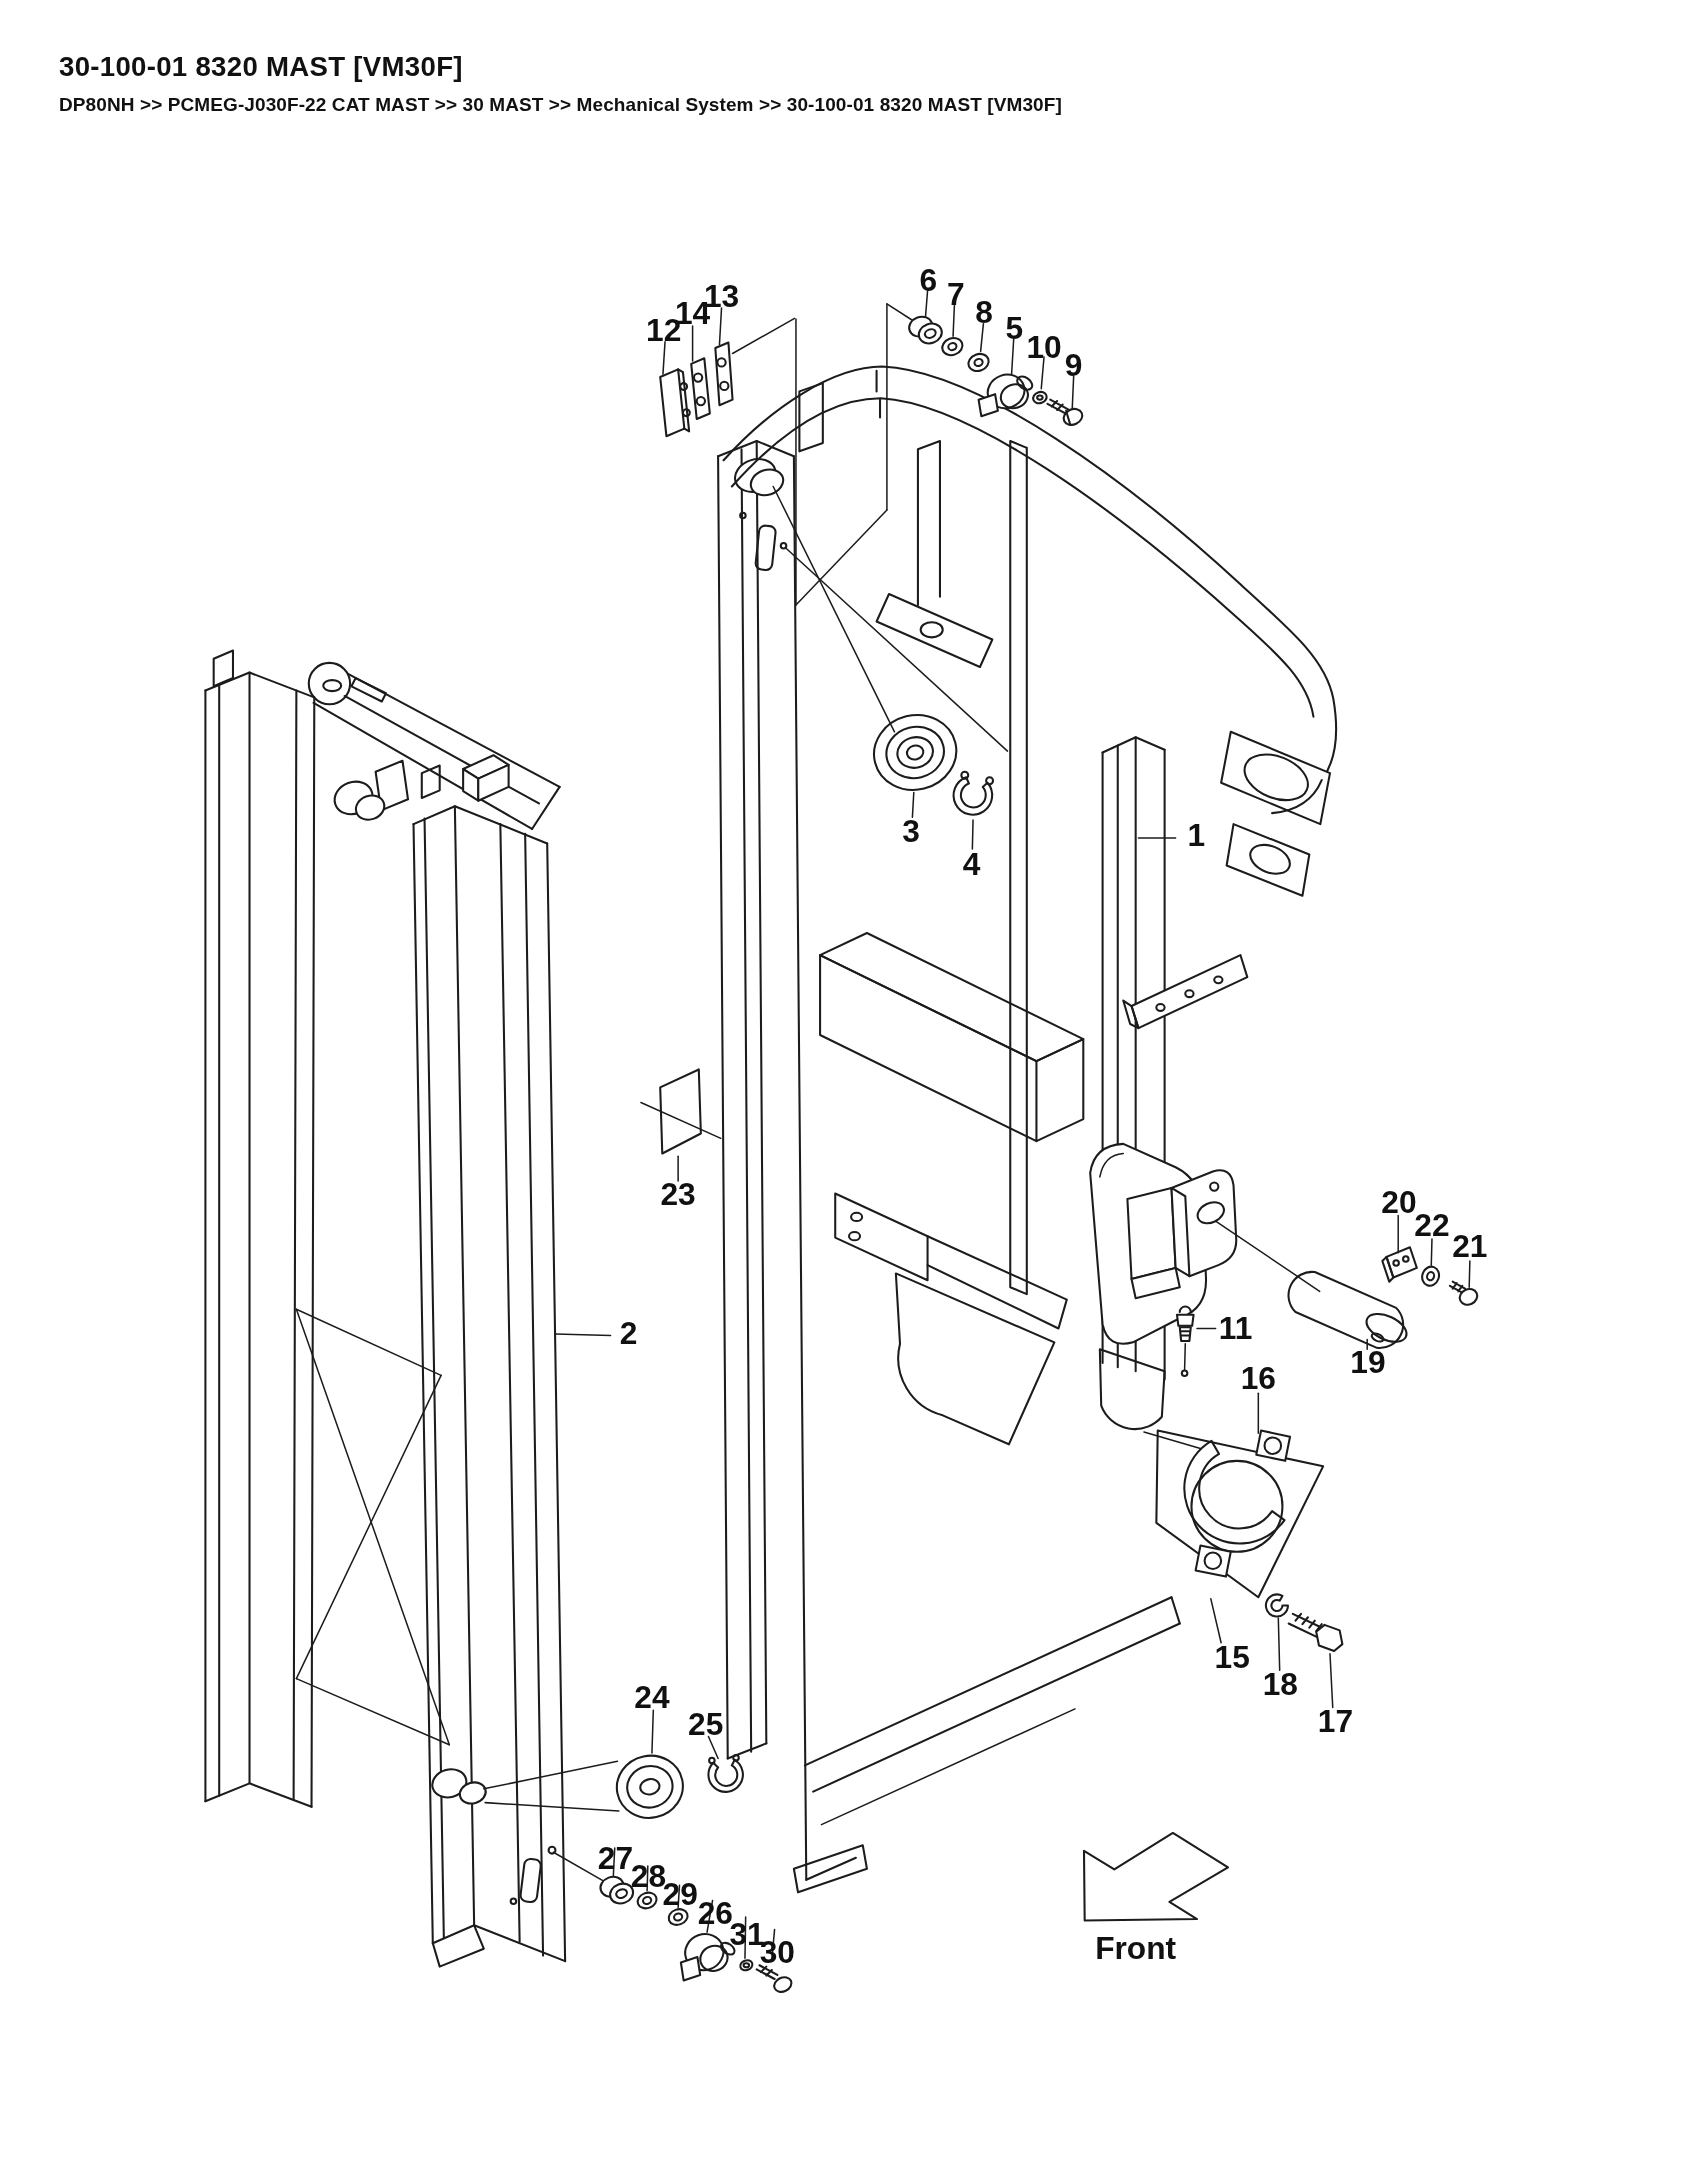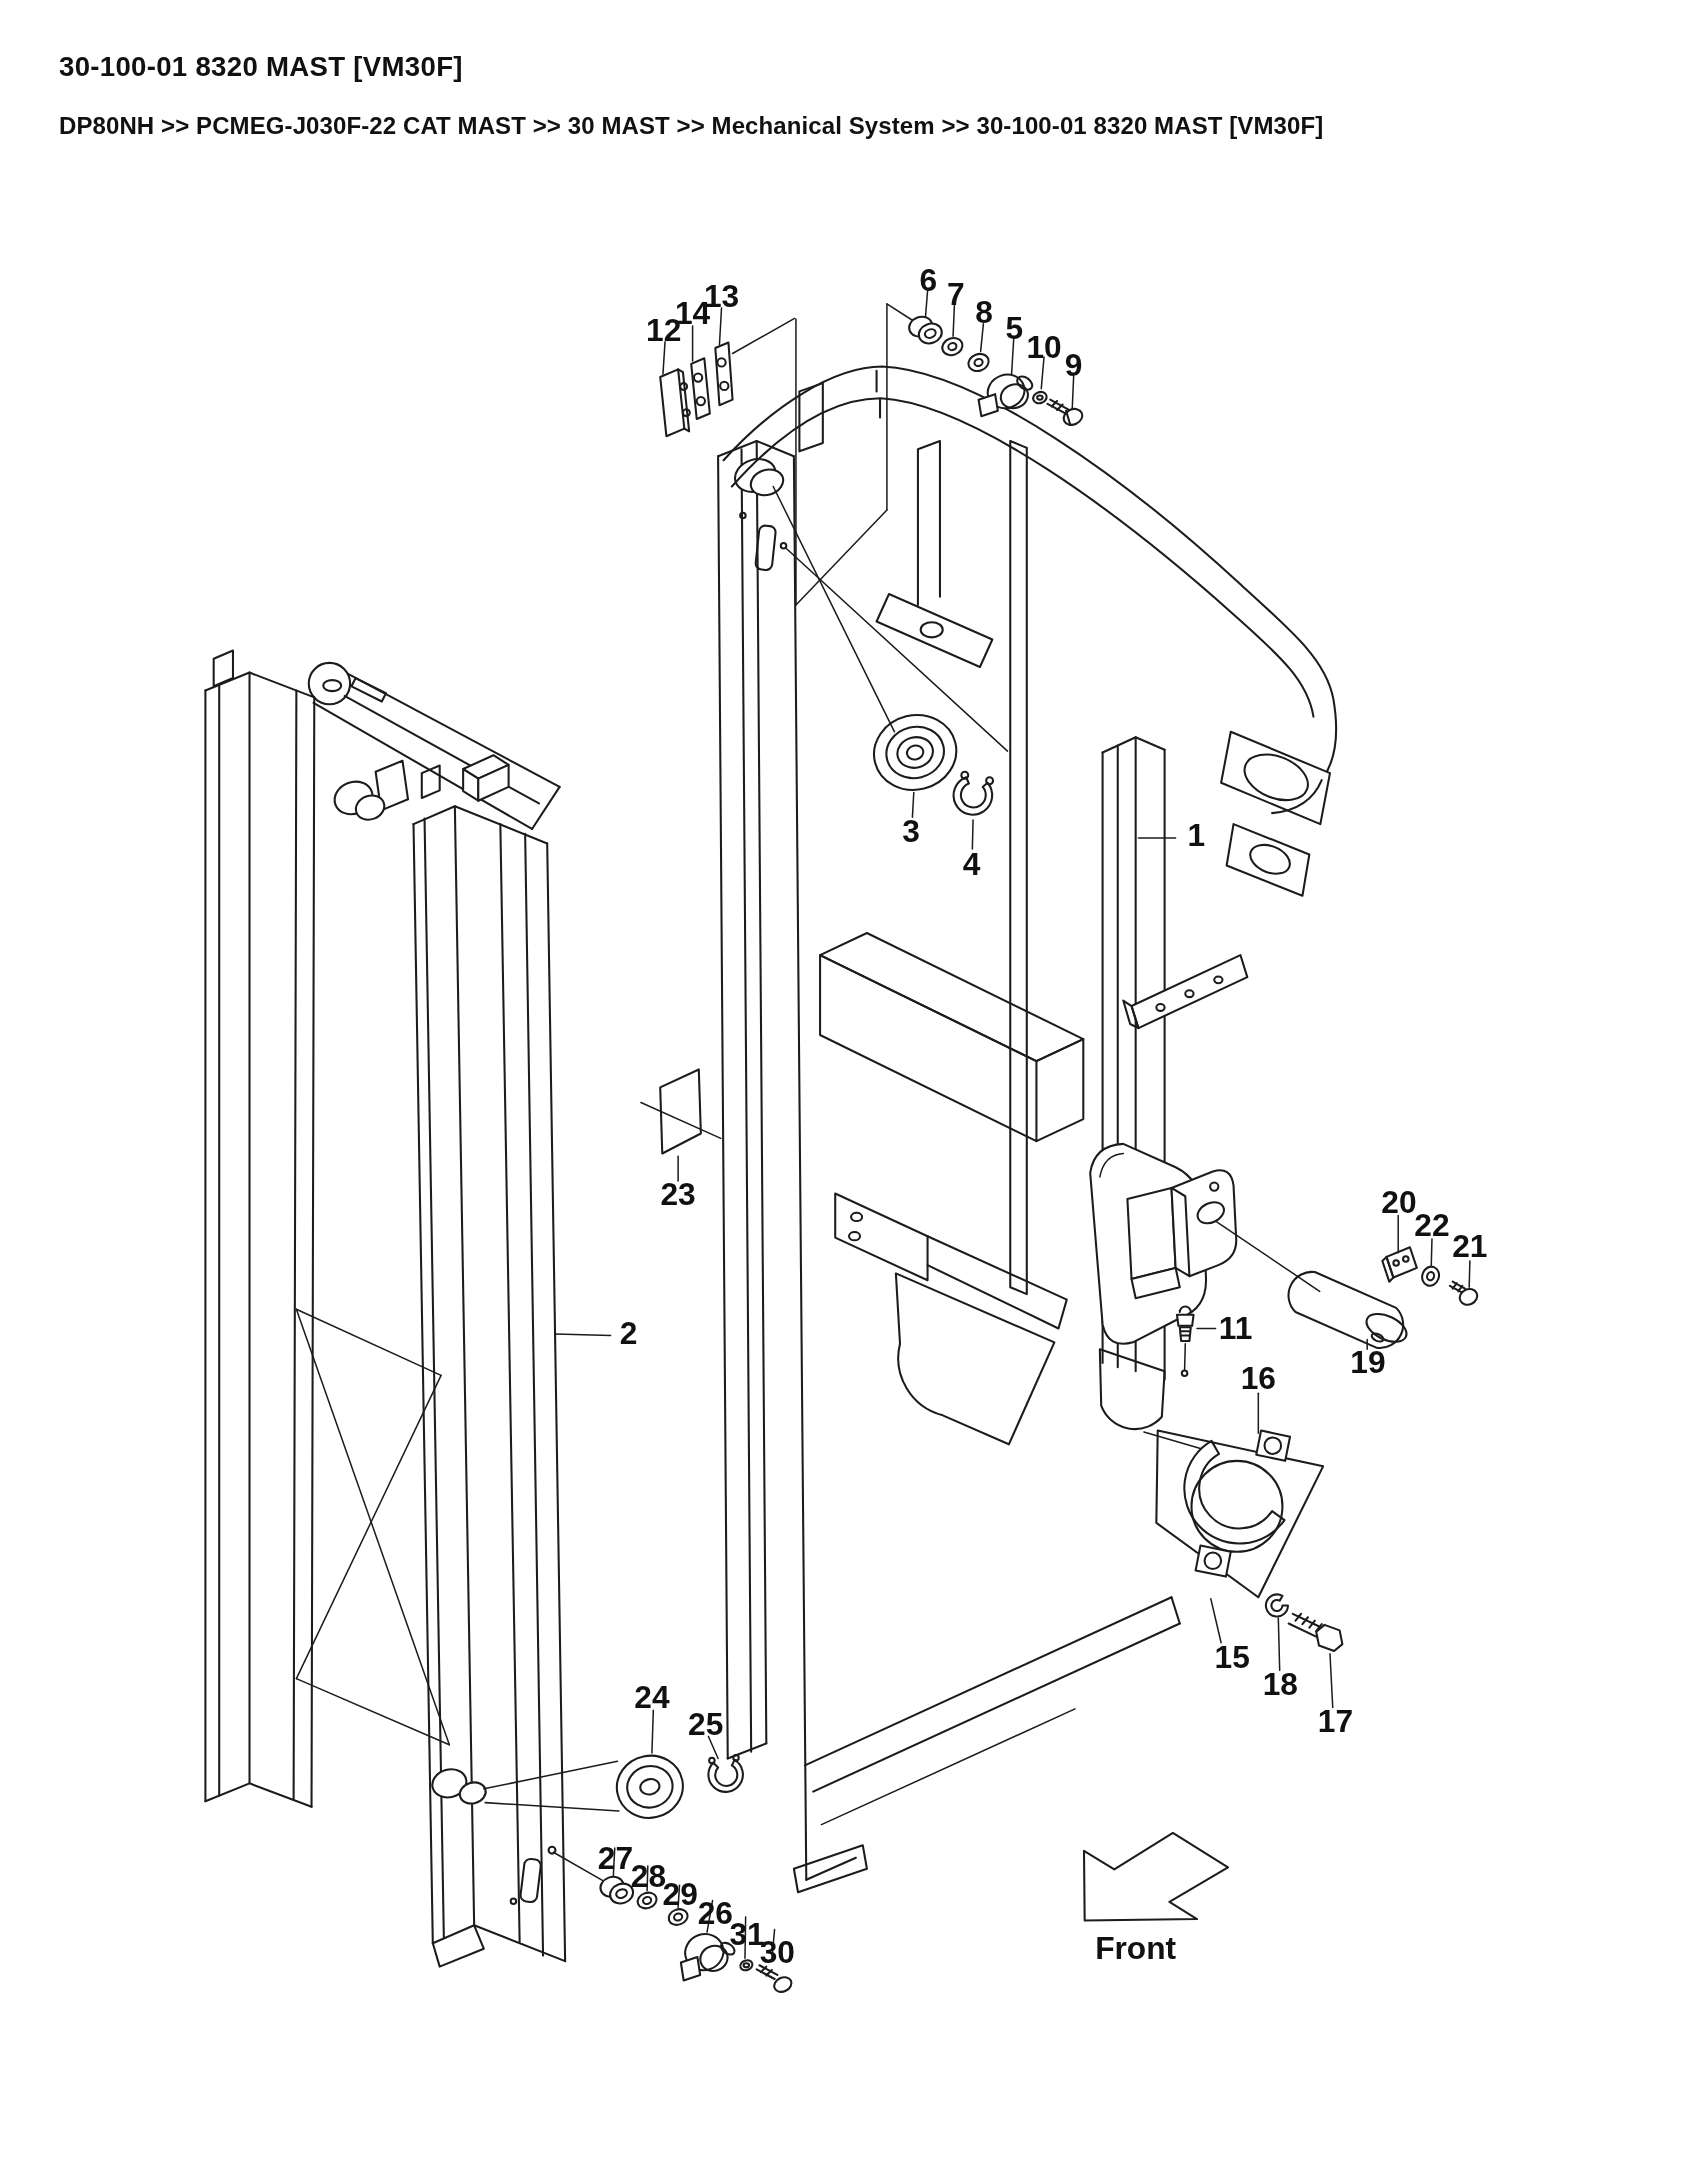--- a/index.html
+++ b/index.html
@@ -1,19 +1,19 @@
 <!DOCTYPE html>
 <html style="font-size:11px"><head>
 <meta charset="utf-8">
 <style>
   html,body{margin:0;padding:0;background:#fff;}
   .page{position:relative;width:1494px;height:2183px;background:#ffffff;overflow:hidden;
         font-family:"Liberation Sans",sans-serif;color:#111;}
   .title{position:absolute;left:59px;top:51px;font-size:27.6px;font-weight:bold;letter-spacing:0.3px;white-space:nowrap;}
-  .breadcrumb{position:absolute;left:59px;top:112px;font-size:24px;font-weight:bold;letter-spacing:0.1px;white-space:nowrap;}
+  .breadcrumb{position:absolute;left:59px;top:94px;font-size:19px;font-weight:bold;letter-spacing:0.1px;white-space:nowrap;}
   svg.diagram{position:absolute;left:0;top:0;}
   .s{stroke:#1c1c1c;stroke-width:3;fill:none;stroke-linecap:round;stroke-linejoin:round;}
   .sw{stroke:#1c1c1c;stroke-width:3;fill:#ffffff;stroke-linecap:round;stroke-linejoin:round;}
   .thin{stroke:#1c1c1c;stroke-width:2.2;fill:none;stroke-linecap:round;}
   .callout{font-family:"Liberation Sans",sans-serif;font-weight:bold;font-size:46px;fill:#111;
            text-anchor:middle;dominant-baseline:middle;}
   .front-text{font-family:"Liberation Sans",sans-serif;font-weight:600;font-size:46px;fill:#111;text-anchor:middle;}
 </style>
 </head>
 <body>

